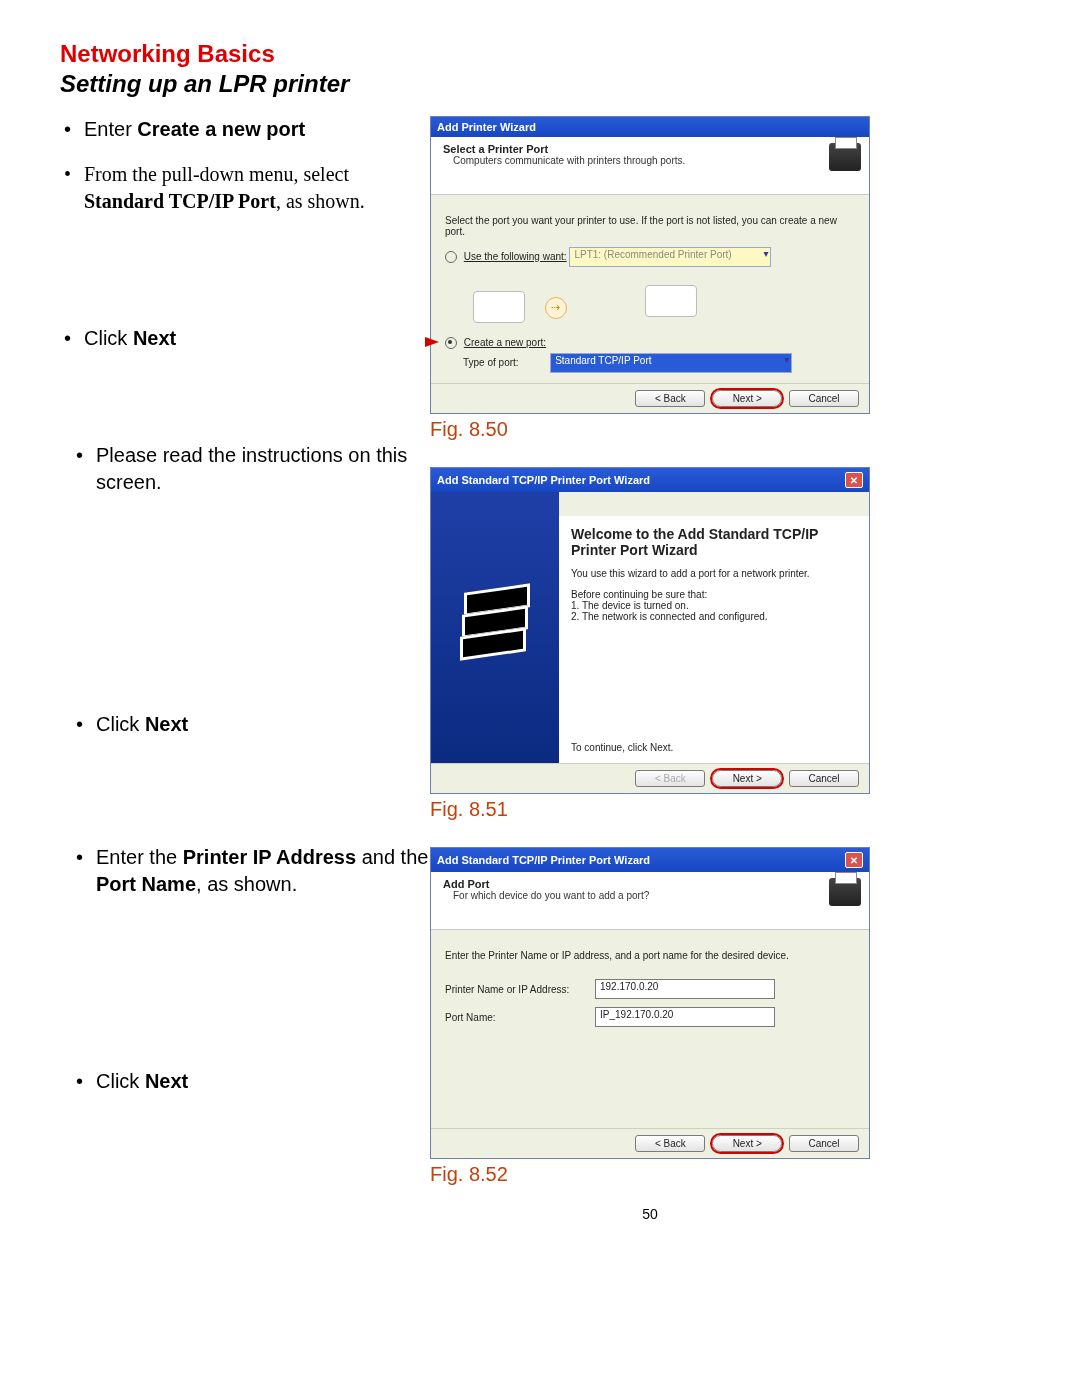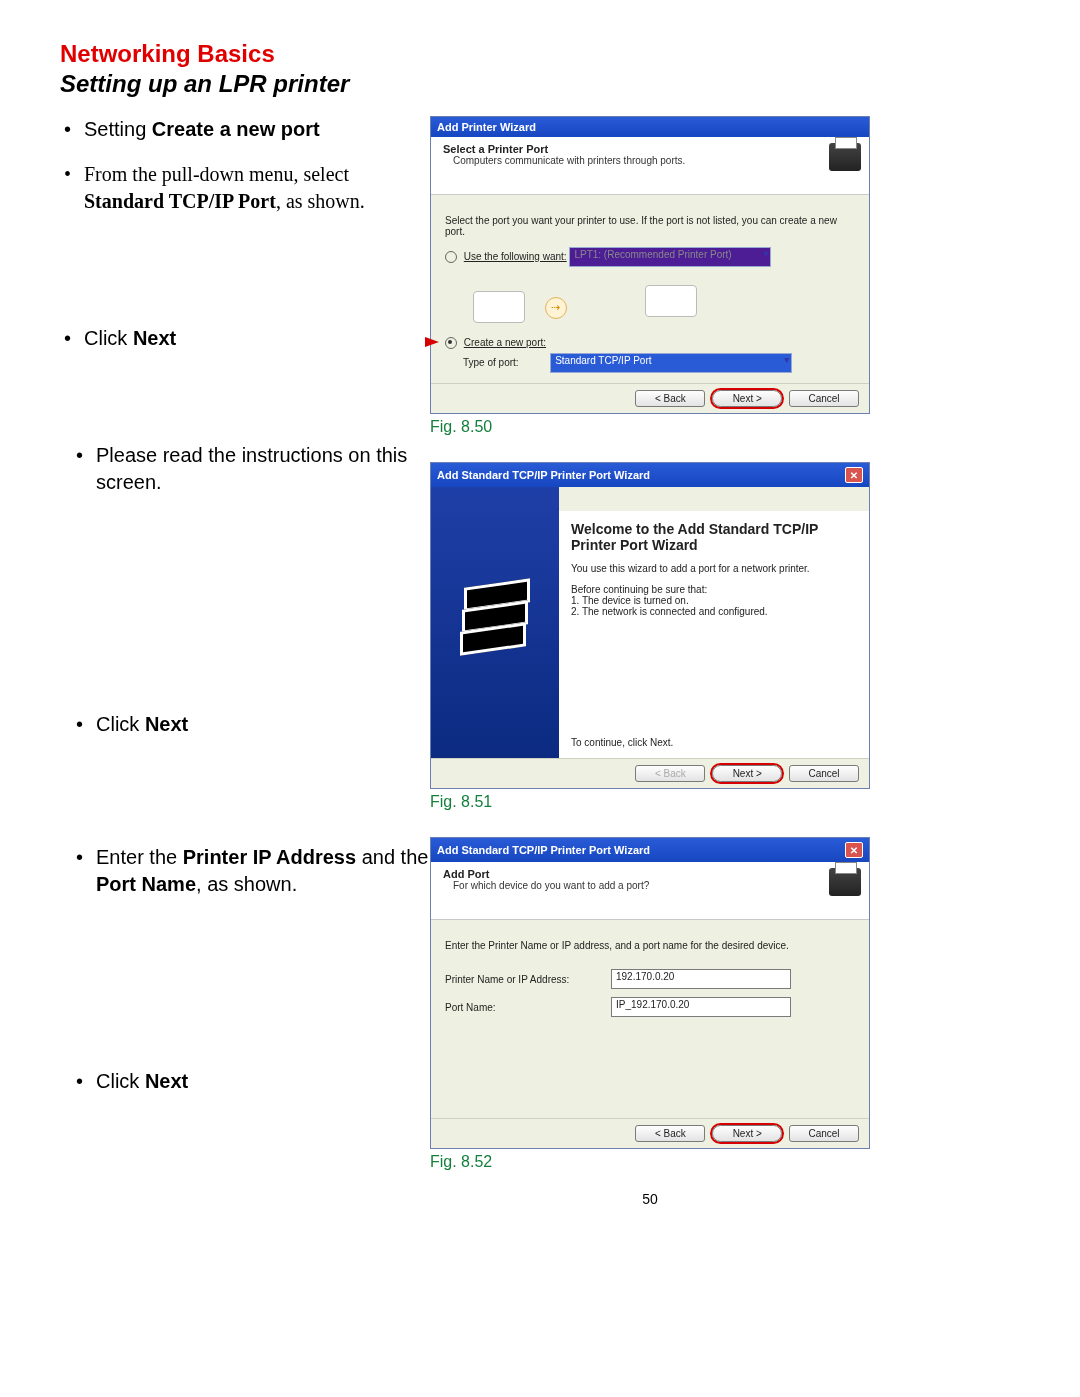--- a/index.html
+++ b/index.html
@@ -107,27 +107,27 @@
     background: linear-gradient(#fefefe,#e3e3e3);
     border-radius: 3px;
     padding: 2px 12px;
     font-size: 10px;
     margin-left: 4px;
     min-width: 44px;
     text-align: center;
     position: relative;
   }
   .circled { box-shadow: 0 0 0 2px #d60000; border-radius: 10px; }
-  .fig-cap { font-size: 16px; color: #15803d; margin-bottom: 26px; }
+  .fig-cap { font-size: 20px; color: #c2410c; margin-bottom: 26px; }
 
   
   .radio { display:inline-block; width:10px; height:10px; border:1px solid #666; border-radius:50%; vertical-align:middle; margin-right:4px; position:relative; }
   .radio.on::after { content:""; position:absolute; left:2px; top:2px; width:4px; height:4px; background:#333; border-radius:50%; }
   .dropdown {
-    display:inline-block; border:1px solid #9aa8d4; background:#4c1d95; height:16px;
+    display:inline-block; border:1px solid #9aa8d4; background:#fef9c3; height:16px;
     font-size:10px; padding:1px 16px 1px 4px; position:relative; vertical-align:middle;
     color:#888;
   }
   .dropdown::after {
     content:"▾"; position:absolute; right:2px; top:0; color:#33a;
   }
   .dropdown.blue { background:#2a5bd7; color:#fff; }
   .dropdown.wide { width: 220px; }
   .dropdown.narrow { width: 180px; }
   .note { font-size:9px; color:#9a9a9a; margin:4px 0 4px 18px; }
@@ -148,21 +148,21 @@
   .stack-icon {
     width:70px; height:80px; position:relative;
   }
   .stack-icon .s { position:absolute; width:60px; height:18px; background:#000; border:3px solid #fff; transform:skewY(-8deg);}
   .stack-icon .s1{ top:0; left:4px;}
   .stack-icon .s2{ top:22px; left:2px;}
   .stack-icon .s3{ top:44px; left:0;}
 
   
   .frm-row { display:flex; align-items:center; margin:8px 0; }
-  .frm-label { width:166px; font-size:10px; }
+  .frm-label { width:150px; font-size:10px; }
   .txt {
     border:1px solid #7a7a7a; background:#fff; height:16px; width:170px;
     font-size:10px; padding:1px 4px;
   }
 
   .page-num {
     text-align: center; font-size: 14px; margin-top: 20px;
   }
   .diagram-area {
     height:56px; margin:6px 0 8px 0; position:relative;
@@ -177,21 +177,21 @@
 <body>
 
 <div class="page">
   <div class="heading">Networking Basics</div>
   <div class="subheading">Setting up an LPR printer</div>
 
   <div class="content">
     <div class="leftcol">
       <ul class="bullets">
         <li>
-          <span>Setting </span><span class="b">Create a new port</span>
+          <span>Enter </span><span class="b">Create a new port</span>
         </li>
         <li class="gap-s">
           <span>From the pull-down menu, select </span><span class="b">Standard TCP/IP Port</span><span>, as shown.</span>
         </li>
         <li class="gap-l">
           <span>Click </span><span class="b">Next</span>
         </li>
         <li class="indent" style="margin-top:90px">
           <span>Please read the instructions on this screen.</span>
         </li>

